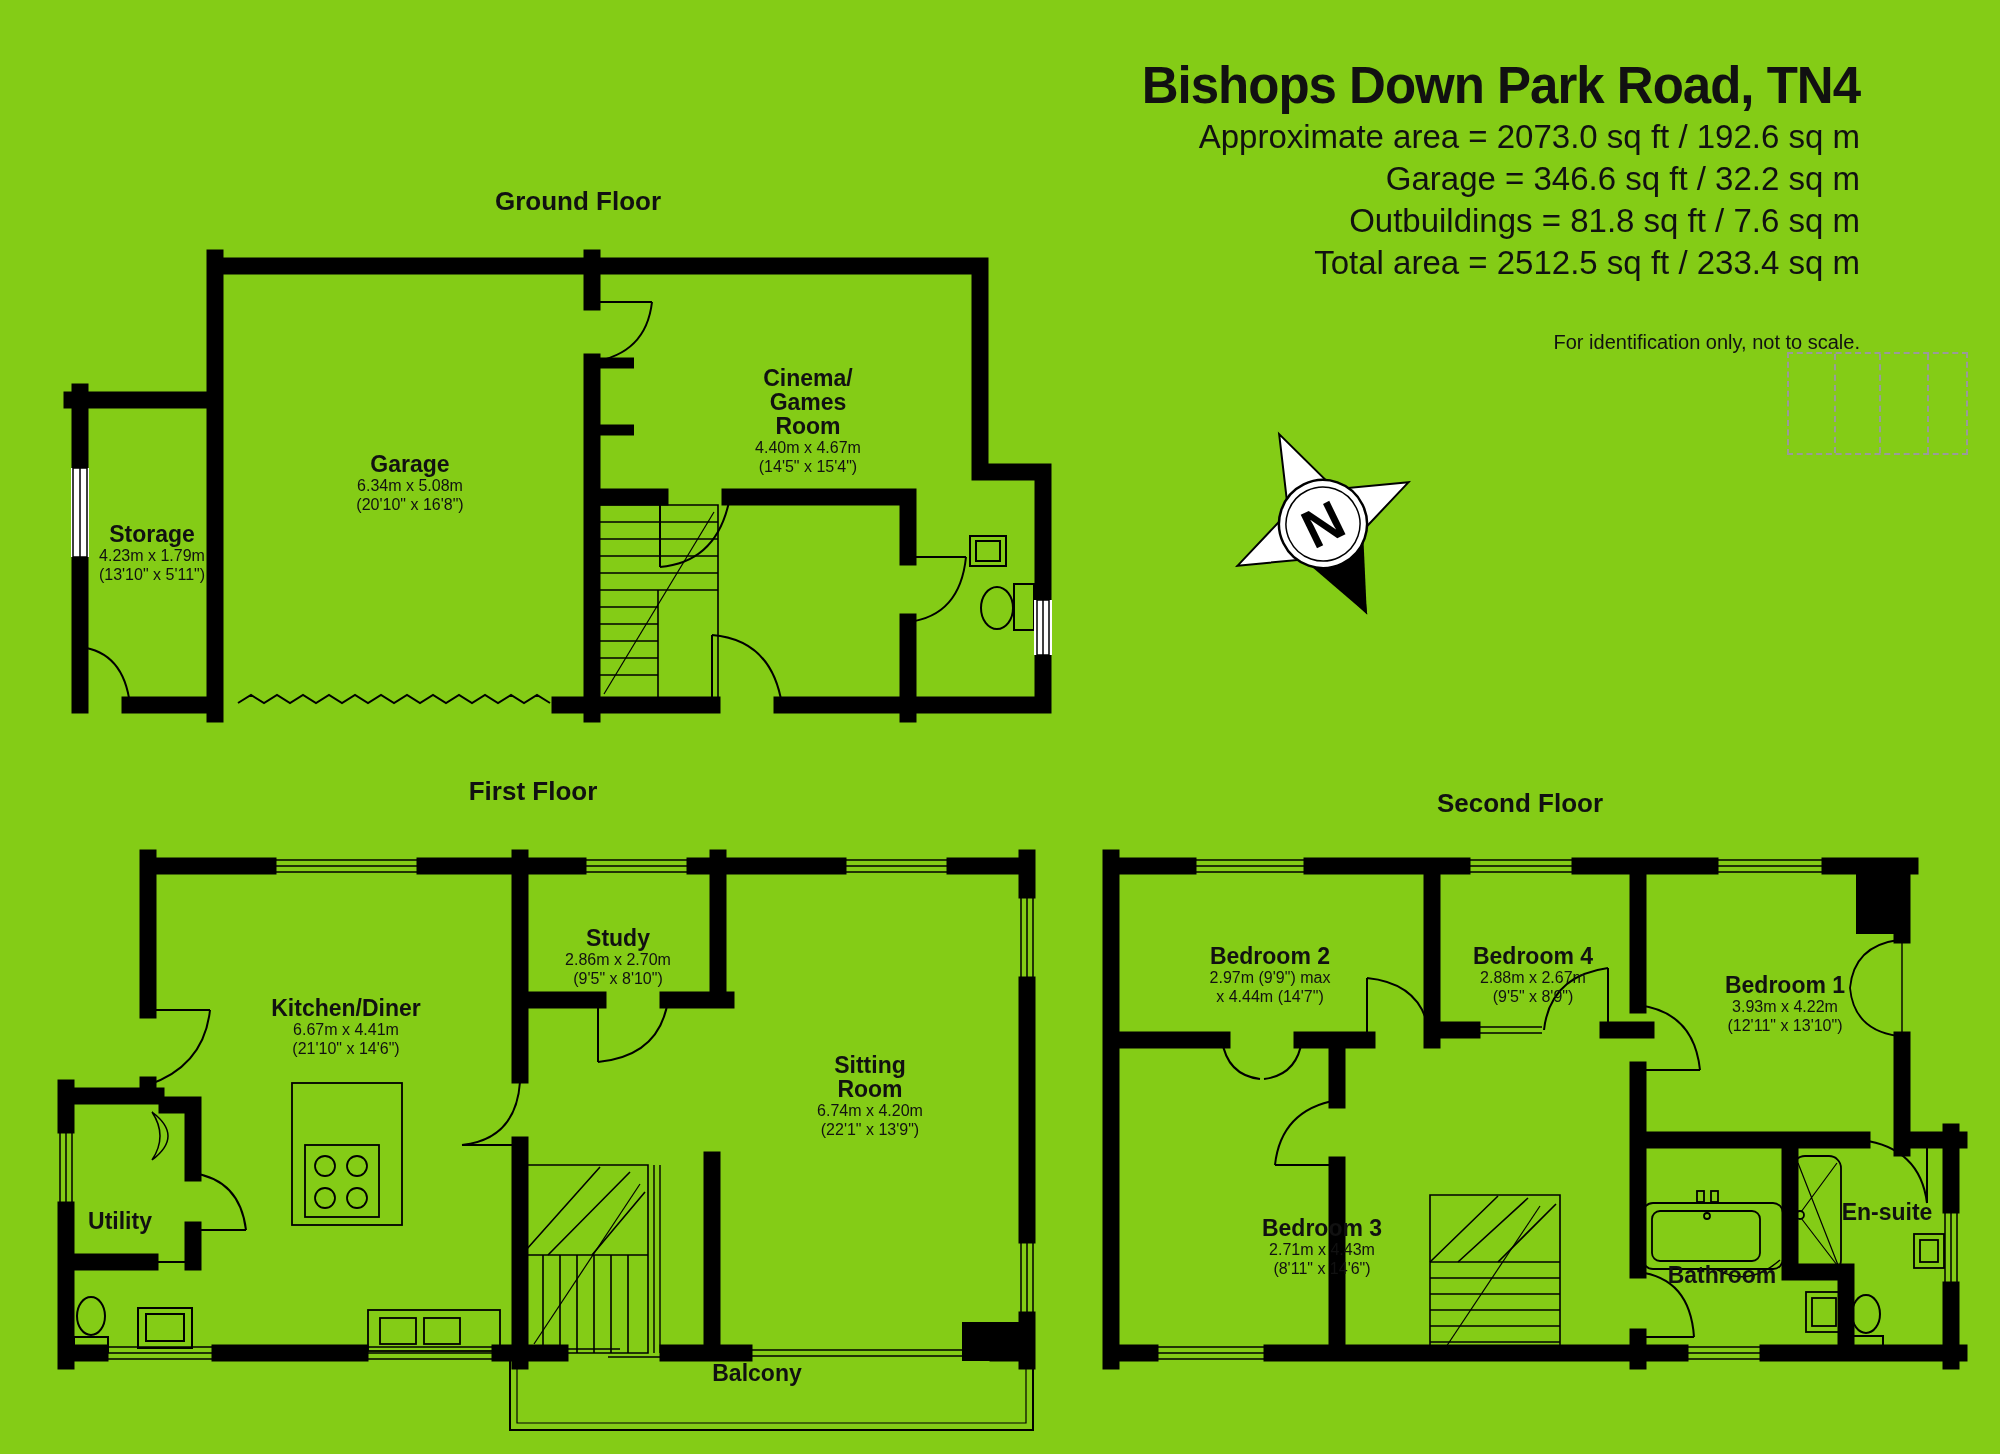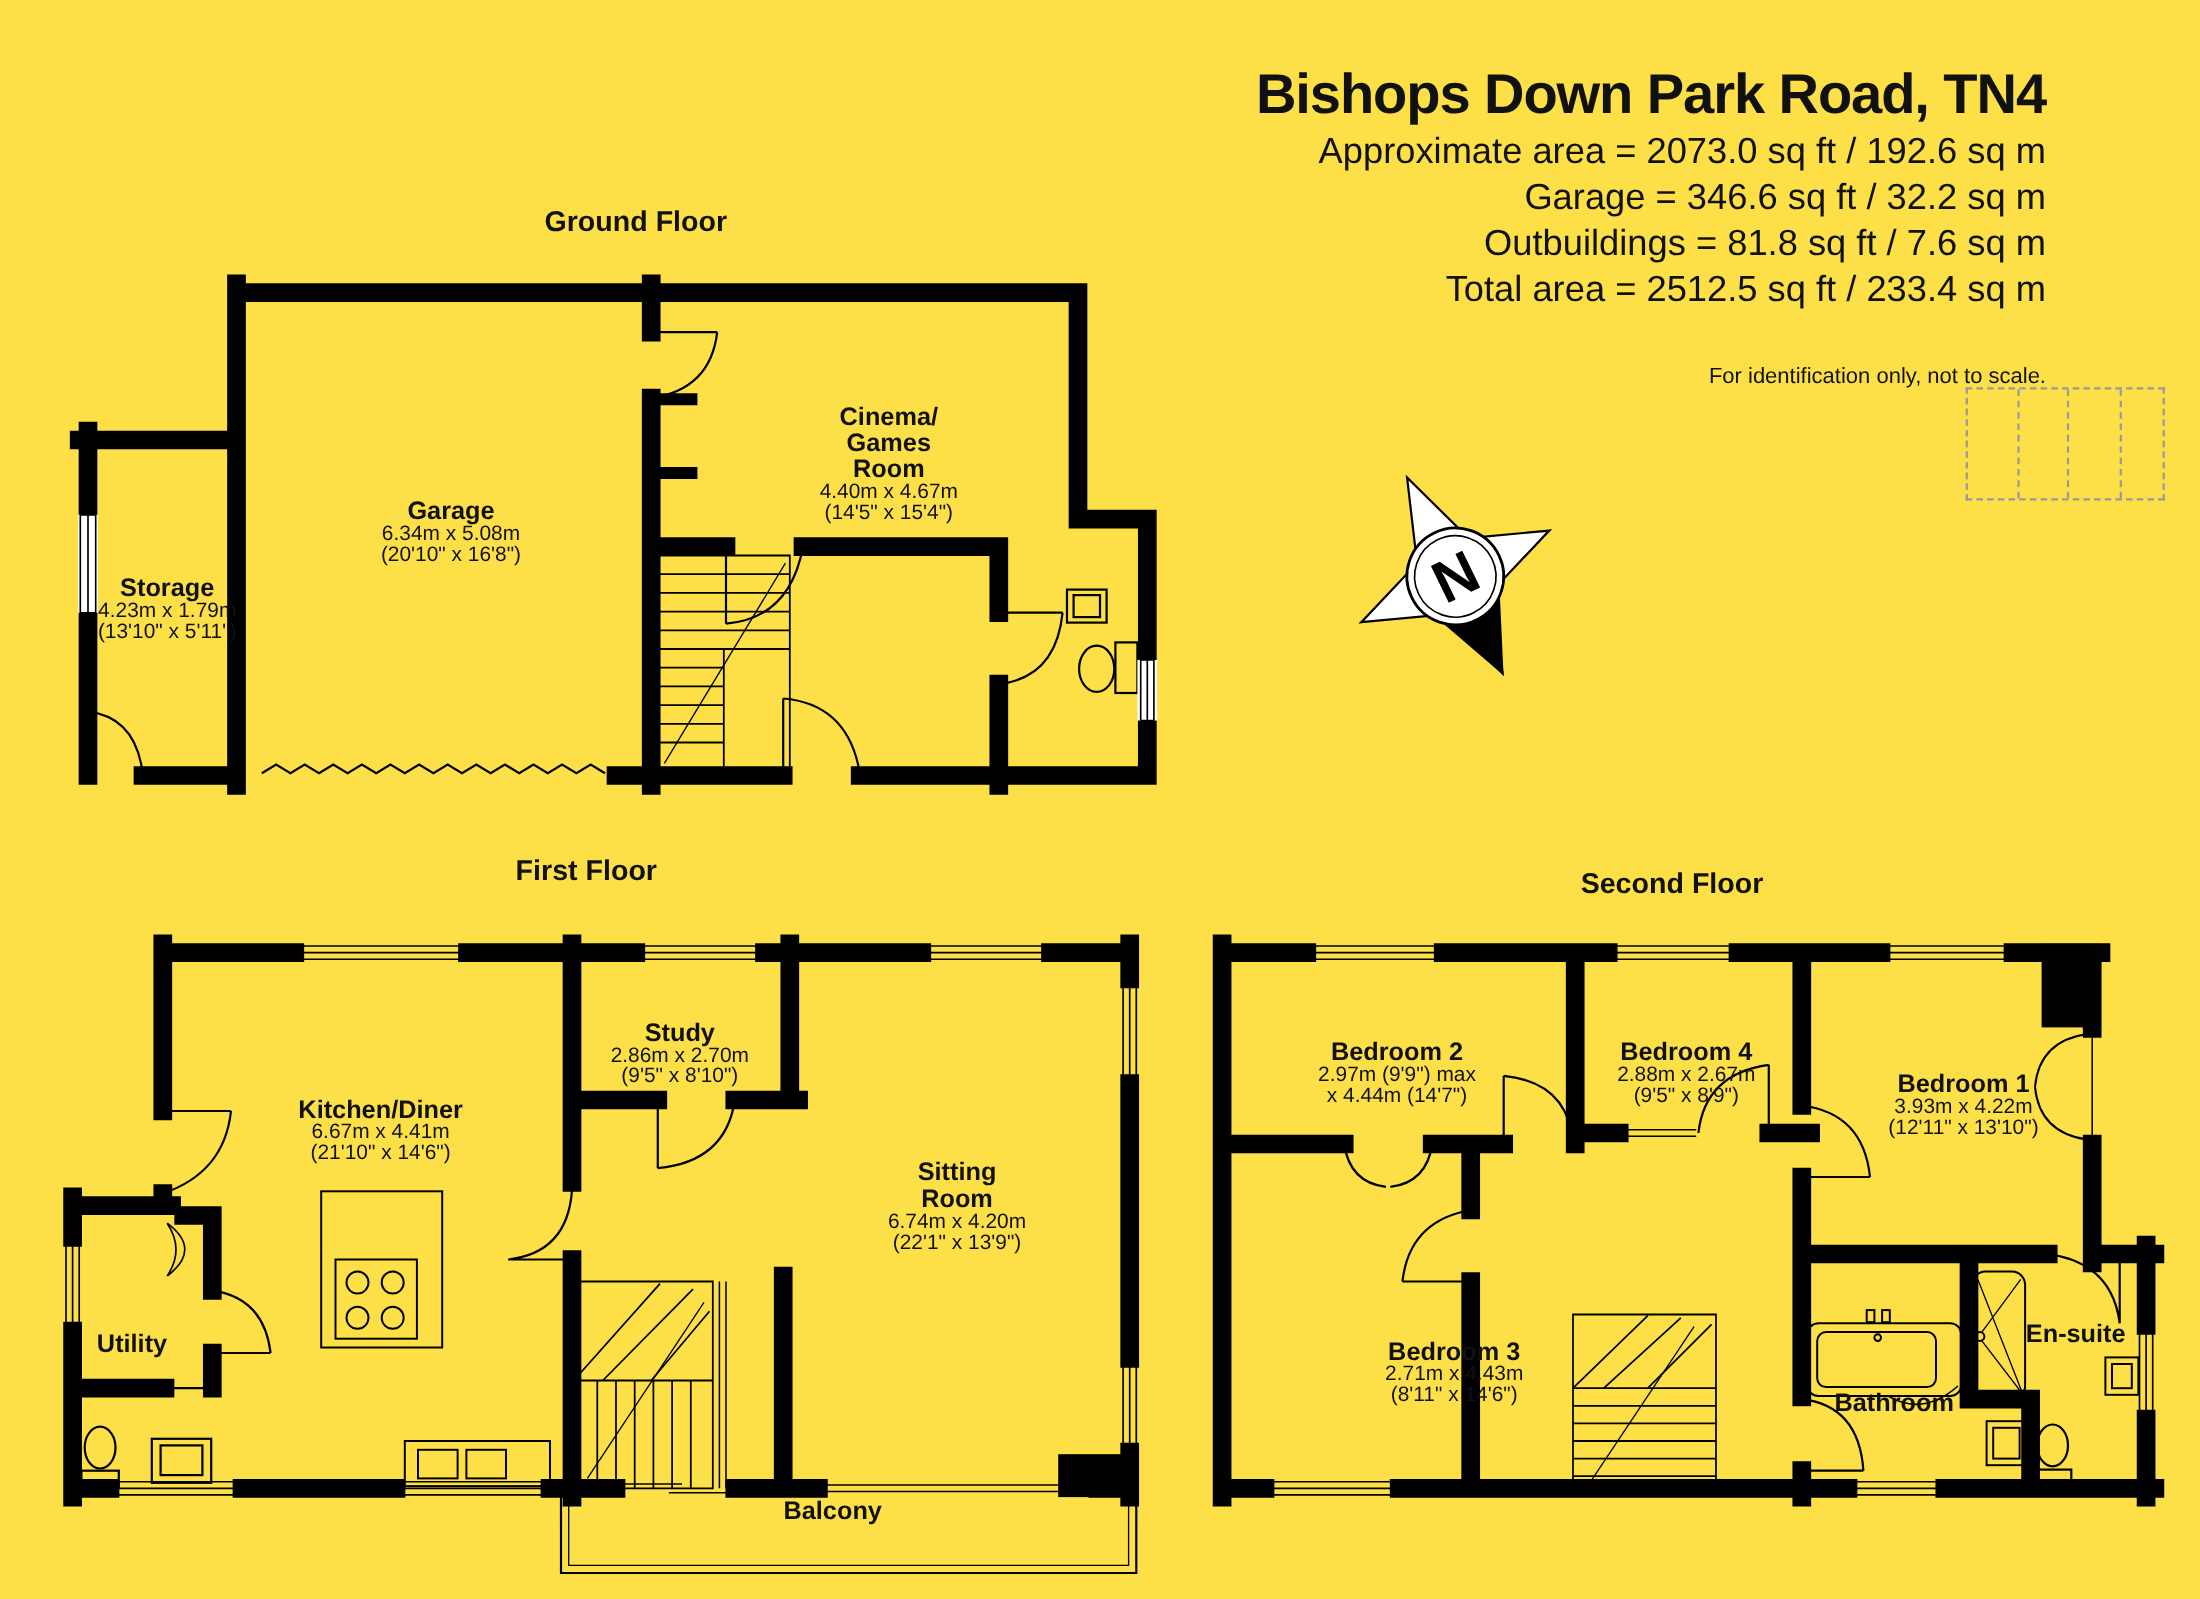--- a/index.html
+++ b/index.html
@@ -1,31 +1,31 @@
 <!DOCTYPE html>
 <html><head>
 <meta charset="utf-8">
 <style>
   html,body{margin:0;padding:0;background:#fff;}
-  .page{position:relative;width:2000px;height:1454px;background:#fde047;overflow:hidden;
+  .page{position:relative;width:2000px;height:1454px;background:#84cc16;overflow:hidden;
         font-family:"Liberation Sans", sans-serif;color:#111;}
   .plan-svg{position:absolute;left:0;top:0;}
   .header{position:absolute;top:56px;right:140px;text-align:right;}
   .header-title{font-size:51px;font-weight:700;line-height:60px;letter-spacing:-1px;white-space:nowrap;}
   .header-line{font-size:33px;line-height:42px;white-space:nowrap;text-align:right;}
   .header-disclaimer{font-size:20px;line-height:30px;white-space:nowrap;margin-top:43px;}
   .legend-box{position:absolute;left:1787px;top:352px;width:181px;height:103px;
               border:2px dashed #9a9a9a;box-sizing:border-box;}
   .legend-vline{position:absolute;top:0;bottom:0;width:0;border-left:2px dashed #9a9a9a;}
   .legend-text{position:relative;z-index:2;width:150px;padding:10px 0 0 12px;
                font-size:19px;line-height:23px;}
   .floor-title{position:absolute;transform:translateX(-50%);font-size:26px;font-weight:700;white-space:nowrap;}
   .room-label{position:absolute;transform:translateX(-50%);text-align:center;white-space:nowrap;z-index:3;}
   .room-name{font-size:23px;font-weight:700;line-height:24px;}
-  .room-dims{font-size:19px;line-height:19px;}
+  .room-dims{font-size:16px;line-height:19px;}
   .compass{position:absolute;left:1203px;top:404px;}
 </style>
 </head>
 <body>
 
 <div class="page">
 
   <svg class="plan-svg" width="2000" height="1454" viewBox="0 0 2000 1454">
 
     <g stroke="#000" fill="none">

